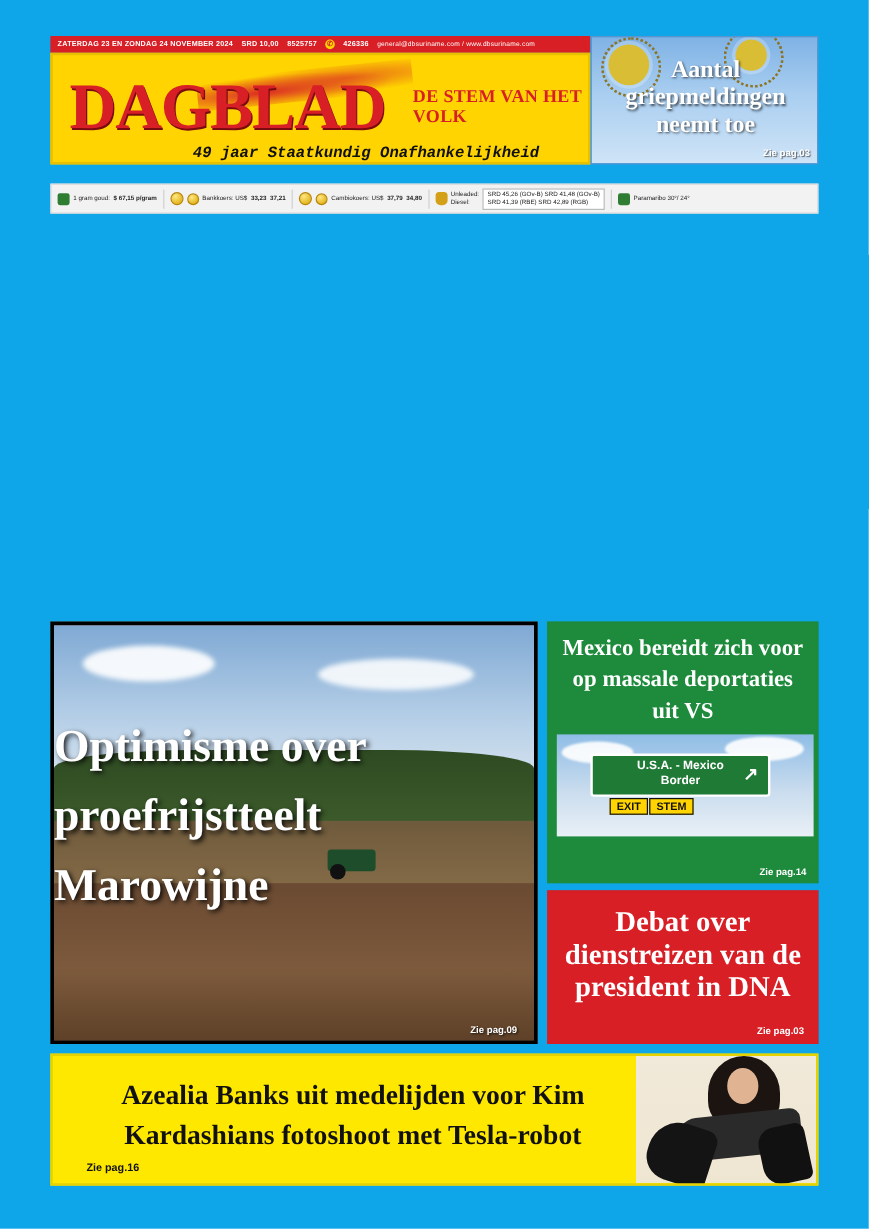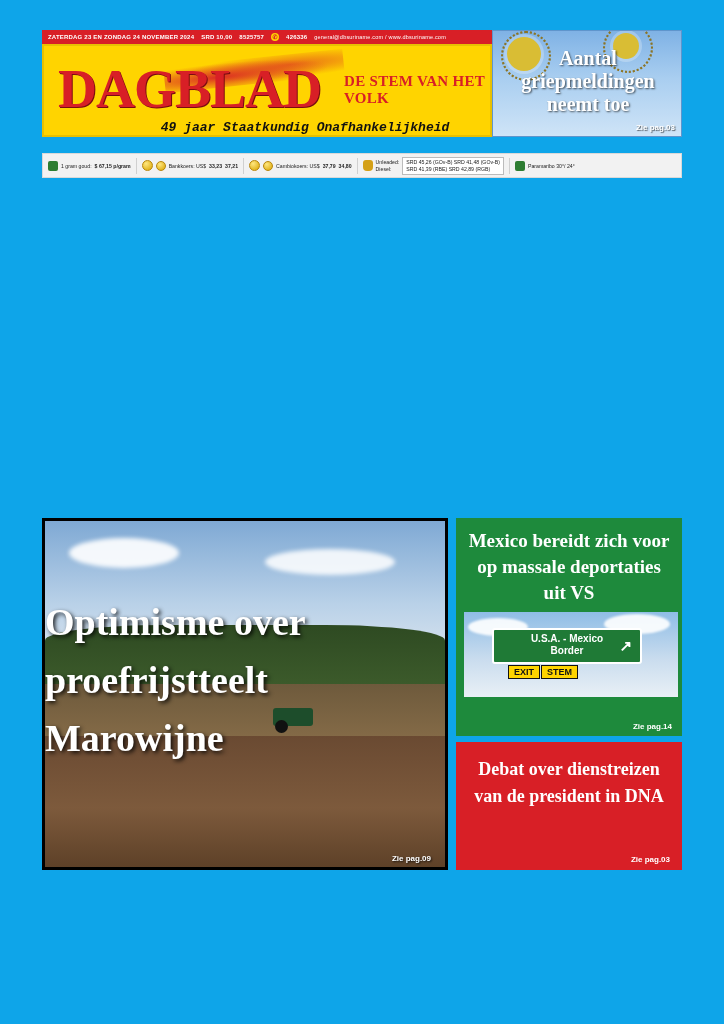--- a/index.html
+++ b/index.html
@@ -245,21 +245,21 @@
     font-family:"Liberation Sans", sans-serif;font-size:8px;
   }
 
   
   .debat{
     position:absolute;left:456px;top:742px;width:226px;height:128px;
     background:#d81f26;border:2px solid #d81f26;box-sizing:border-box;
   }
   .debat-head{
     color:#fff;font-family:"Liberation Serif", serif;font-weight:bold;
-    font-size:18px;line-height:27px;text-align:center;padding:12px 10px 0;
+    font-size:24px;line-height:27px;text-align:center;padding:12px 10px 0;
   }
   .debat-ref{
     position:absolute;right:10px;bottom:4px;color:#fff;font-weight:bold;
     font-family:"Liberation Sans", sans-serif;font-size:8px;
   }
   .story2-ref{
     position:absolute;right:14px;bottom:4px;color:#fff;font-weight:bold;
     font-family:"Liberation Sans", sans-serif;font-size:8px;
     text-shadow:1px 1px 2px rgba(0,0,0,.8);
   }
@@ -401,14 +401,25 @@
       </div>
     </div>
     <div class="mexico-ref">Zie pag.14</div>
   </div>
 
   <div class="debat">
     <div class="debat-head">Debat over dienstreizen van de president in DNA</div>
     <div class="debat-ref">Zie pag.03</div>
   </div>
 
+  <div class="bottom">
+    <div class="bottom-head">Azealia Banks uit medelijden voor Kim Kardashians fotoshoot met Tesla-robot</div>
+    <div class="bottom-ref">Zie pag.16</div>
+    <div class="celeb">
+      <div class="hair"></div>
+      <div class="face"></div>
+      <div class="body"></div>
+      <div class="leg"></div>
+      <div class="boot"></div>
+    </div>
+  </div>
 
 </div>
 
 </body></html>

